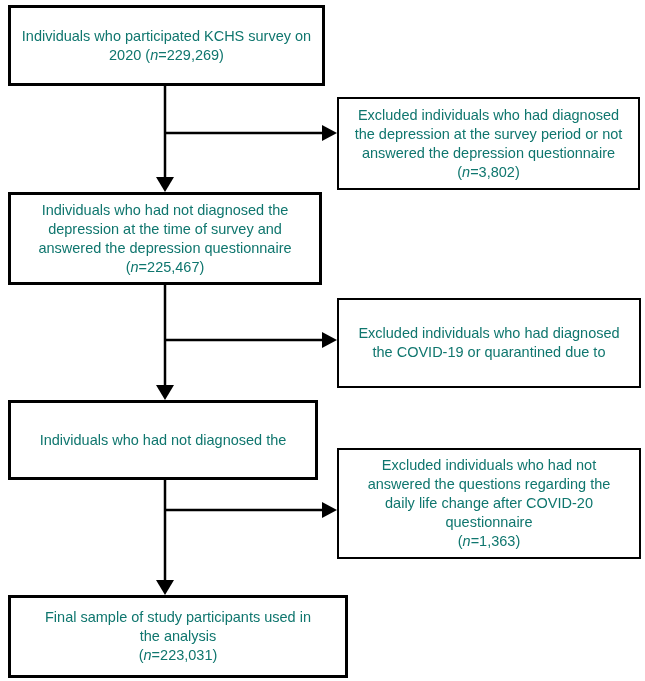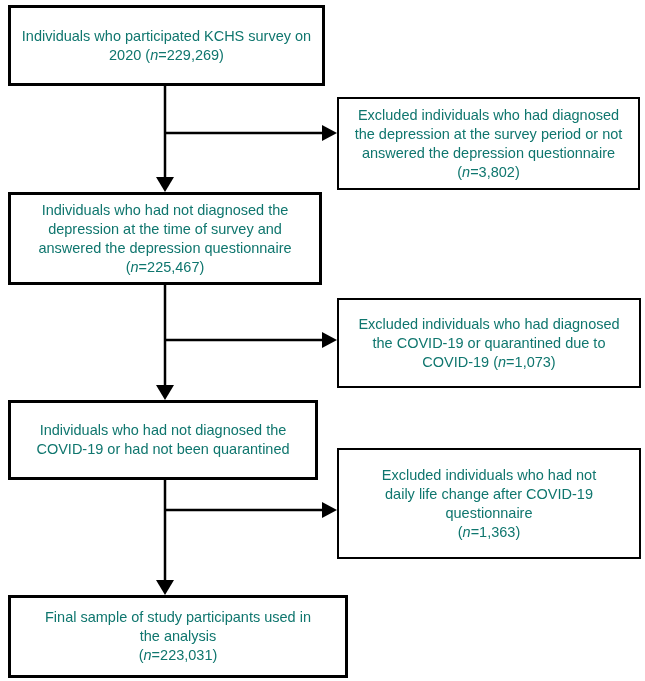--- a/index.html
+++ b/index.html
@@ -107,31 +107,30 @@
   <div class="box main b-nodep">
       <div class="line">Individuals who had not diagnosed the</div>
       <div class="line">depression at the time of survey and</div>
       <div class="line">answered the depression questionnaire</div>
       <div class="line">(<i>n</i>=225,467)</div>
     </div>
 
   <div class="box b-excov">
       <div class="line">Excluded individuals who had diagnosed</div>
       <div class="line">the COVID-19 or quarantined due to</div>
-      <div class="line">COVID-19 (<i>n</i>=1,073)</div>
     </div>
 
   <div class="box main b-nocov">
       <div class="line">Individuals who had not diagnosed the</div>
-      <div class="line">COVID-19 or had not been quarantined</div>
     </div>
 
   <div class="box b-exlife">
       <div class="line">Excluded individuals who had not</div>
-      <div class="line">daily life change after COVID-19</div>
+      <div class="line">answered the questions regarding the</div>
+      <div class="line">daily life change after COVID-20</div>
       <div class="line">questionnaire</div>
       <div class="line">(<i>n</i>=1,363)</div>
     </div>
 
   <div class="box main b-final">
       <div class="line">Final sample of study participants used in</div>
       <div class="line">the analysis</div>
       <div class="line">(<i>n</i>=223,031)</div>
     </div>
 

